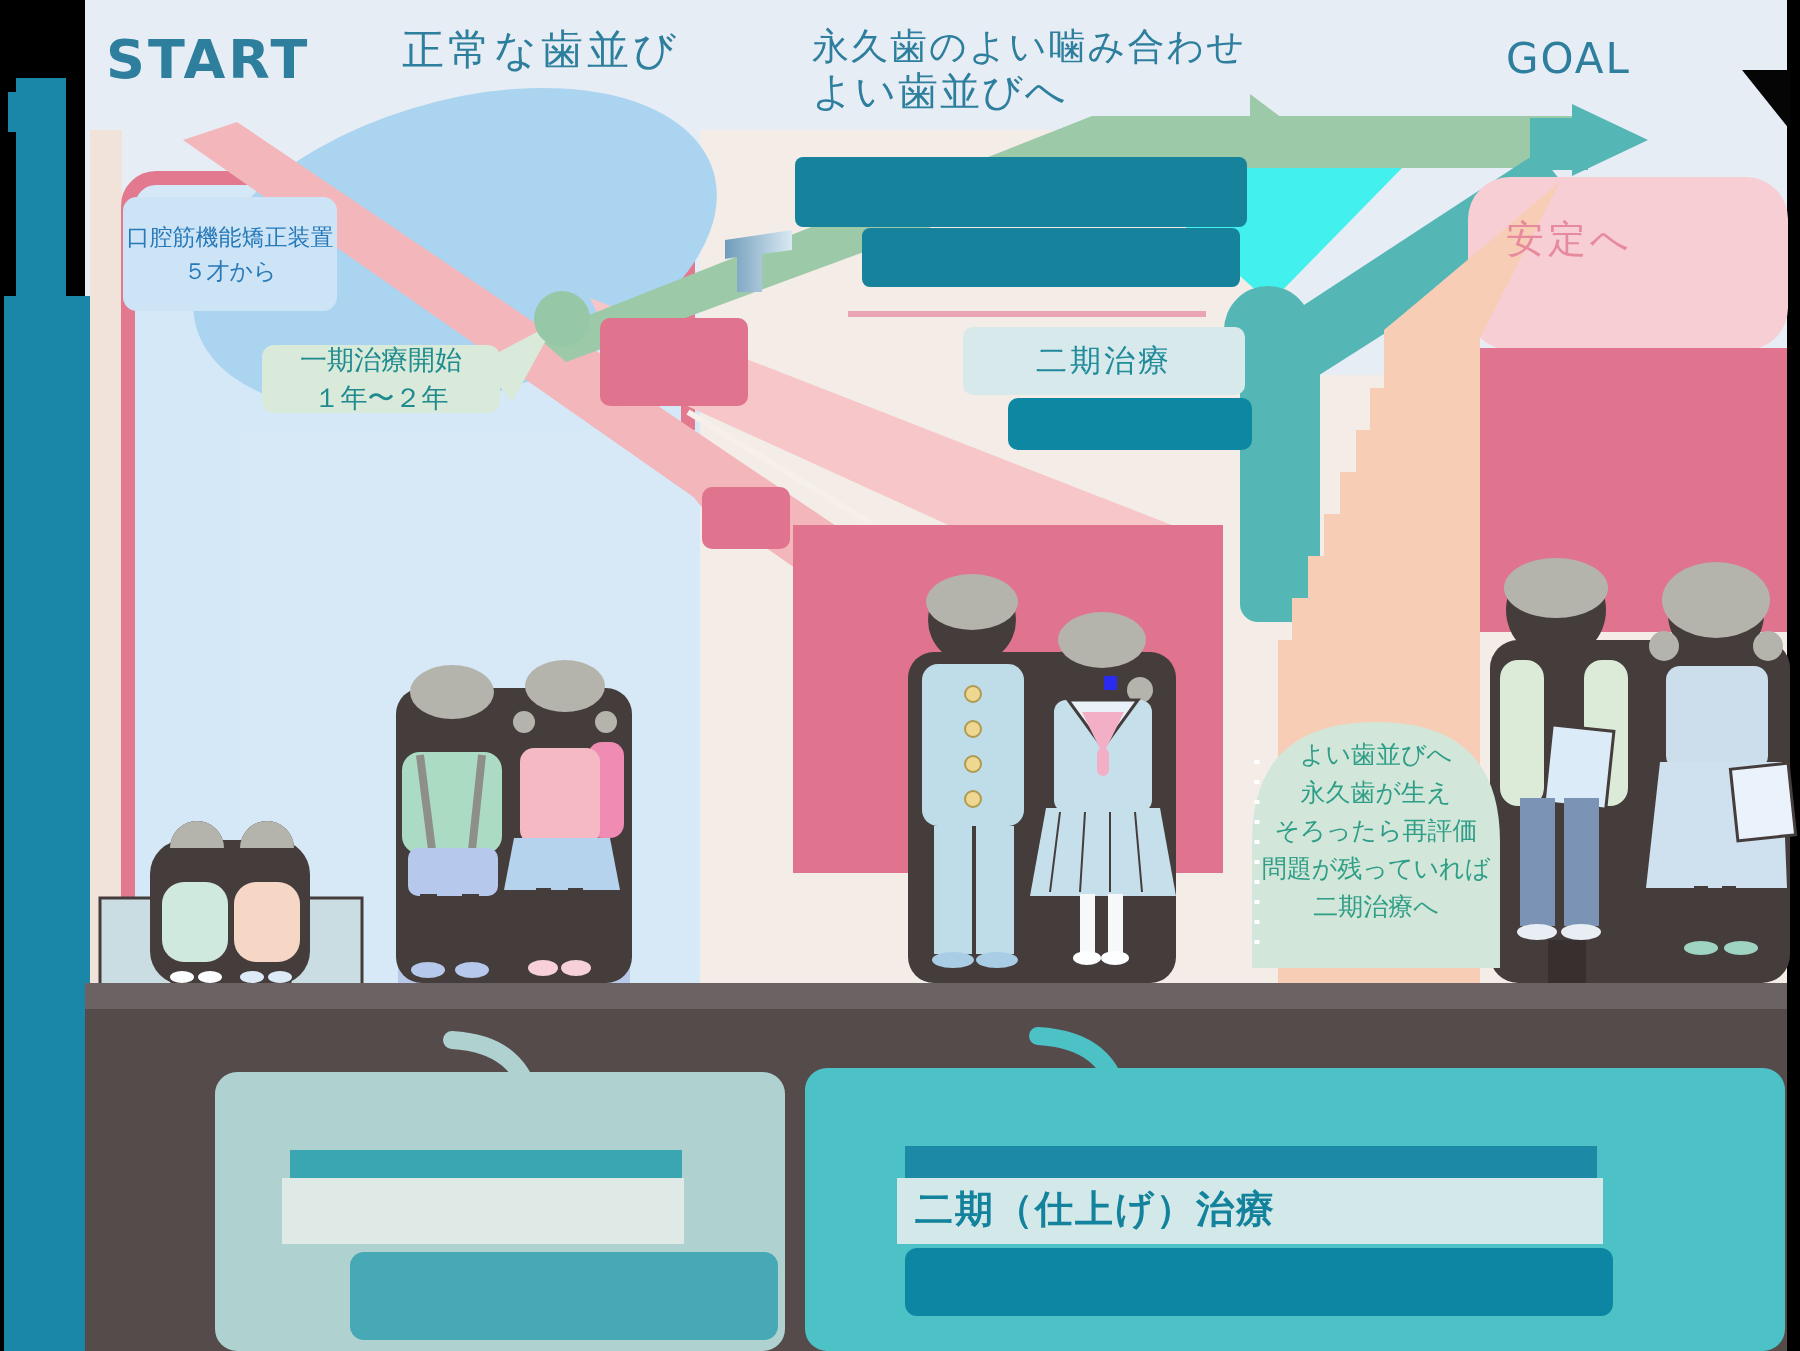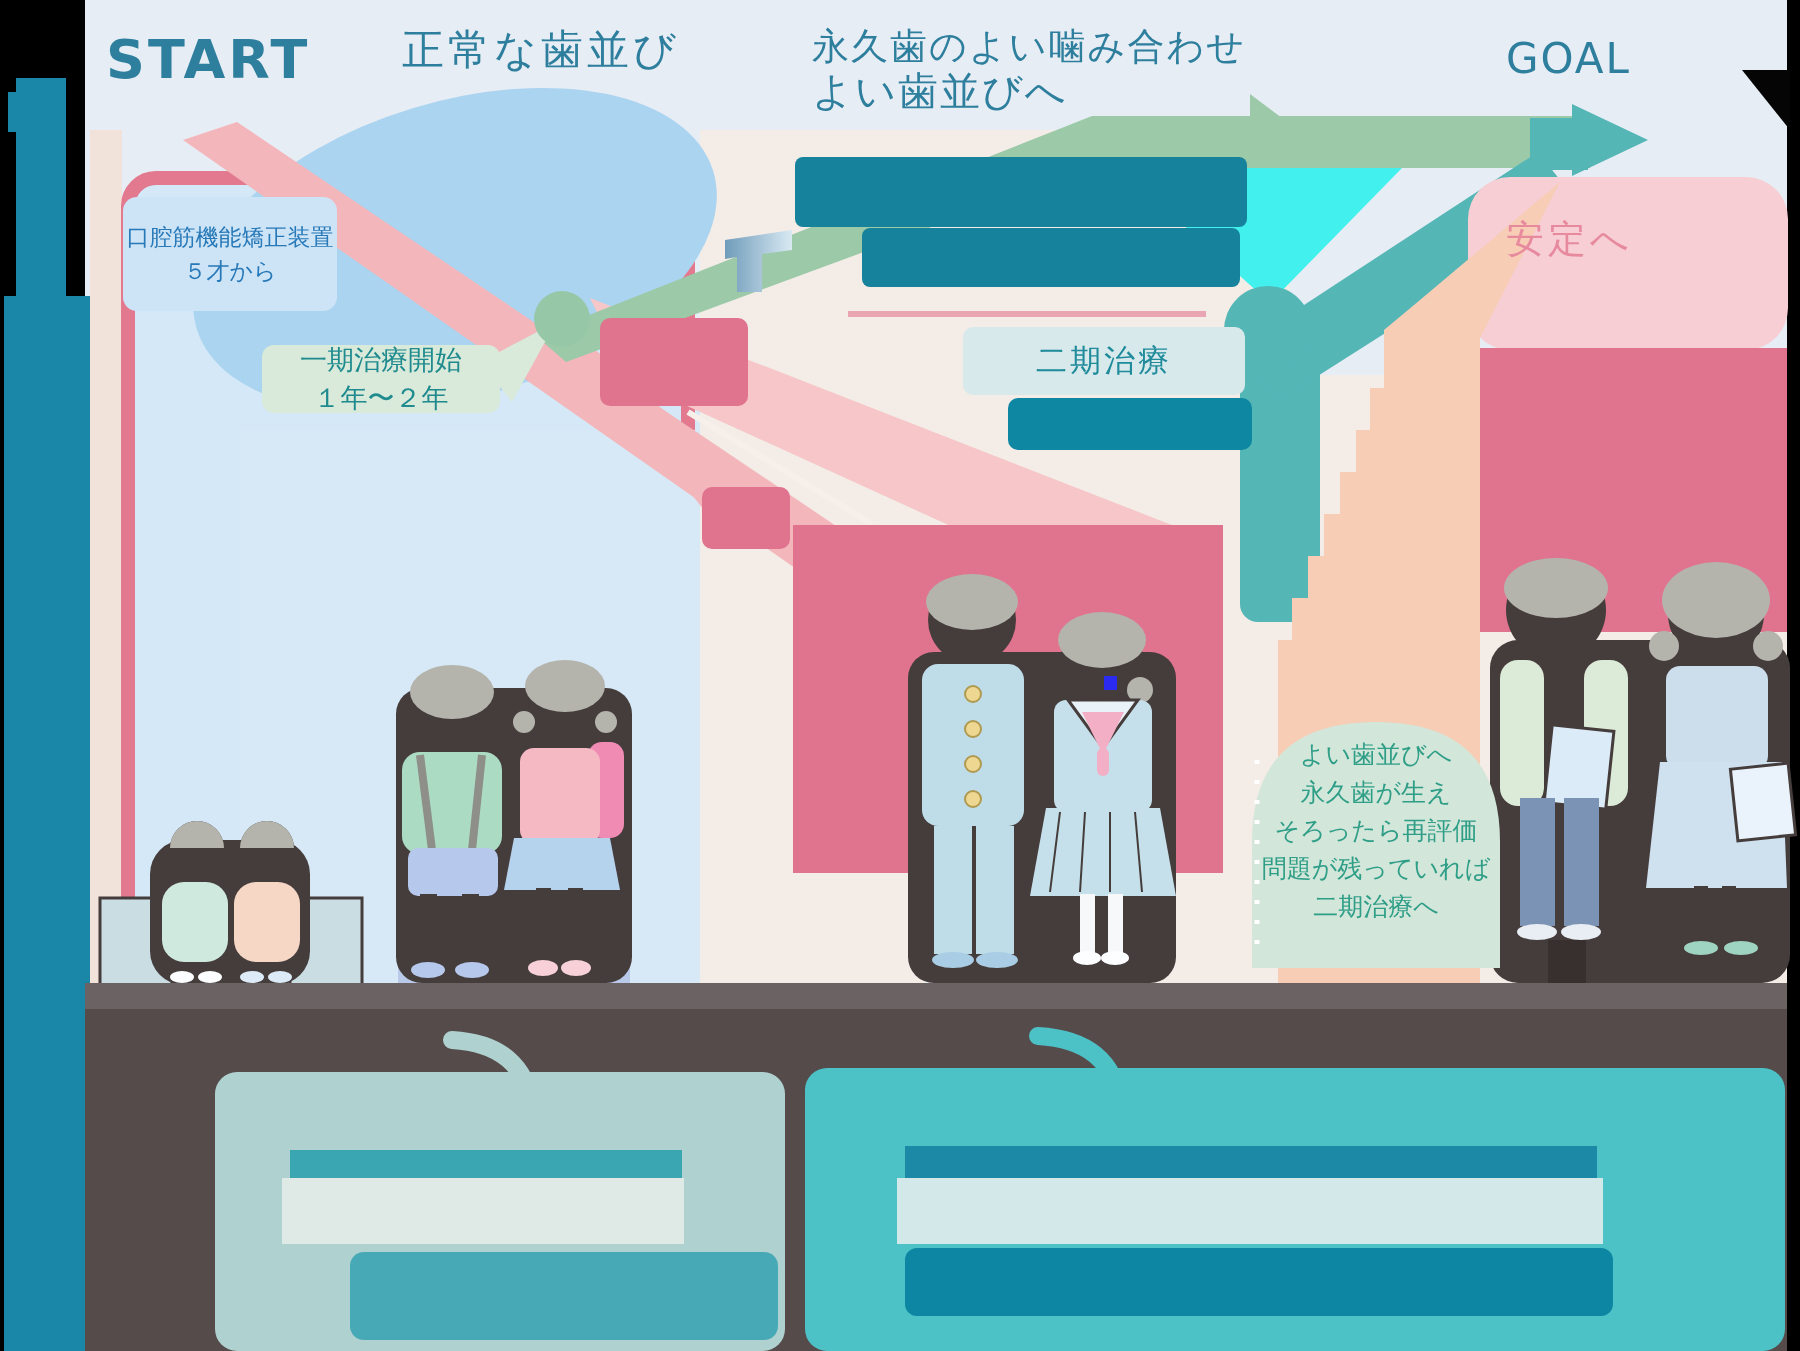--- a/index.html
+++ b/index.html
@@ -263,14 +263,15 @@
 <div class="t stab">安定へ</div>
 
 <div class="reeval">
   <div>よい歯並びへ</div>
   <div>永久歯が生え</div>
   <div>そろったら再評価</div>
   <div>問題が残っていれば</div>
   <div>二期治療へ</div>
 </div>
 
+<div class="t p2title">二期（仕上げ）治療</div>
 
 </div>
 
 </body></html>

